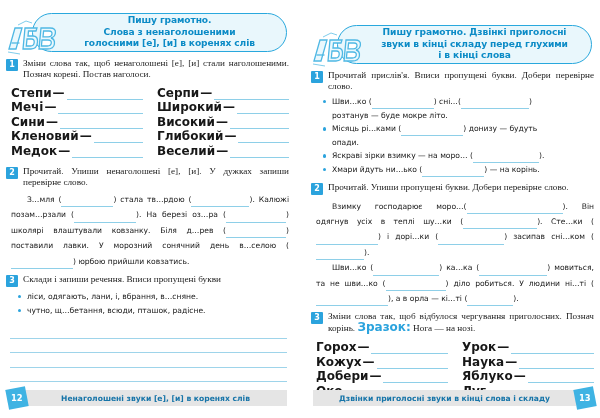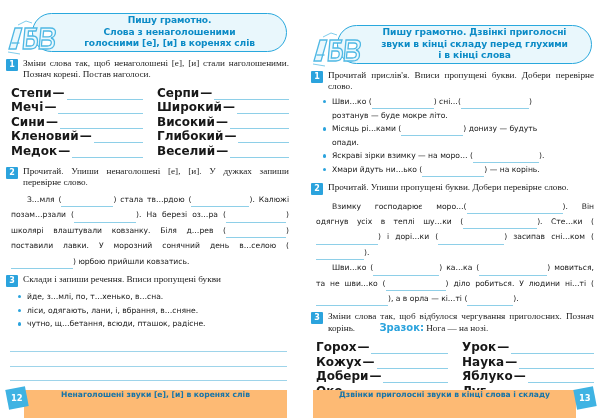--- a/index.html
+++ b/index.html
@@ -80,21 +80,21 @@
     border-radius:1px;
   }
   .task-text{
     font-family:"Liberation Serif", serif;
     font-size:9.2px;
     line-height:11px;
     color:#1b1b1b;
     text-align:justify;
     flex:1 1 auto;
   }
-  .zrazok{color:#2ba3dd;font-weight:bold;font-family:"DejaVu Sans",sans-serif;font-size:10px;margin-left:22px;}
+  .zrazok{color:#2ba3dd;font-weight:bold;font-family:"DejaVu Sans",sans-serif;font-size:12px;}
 
   
   .wordgrid{
     margin-top:5px;
     display:grid;
     grid-template-columns:1fr 1fr;
     column-gap:14px;
     row-gap:0px;
     padding-left:5px;
   }
@@ -164,23 +164,24 @@
 
   
   .footer{
     position:absolute;
     left:0;right:0;bottom:8px;
     height:22px;
   }
   .foot-band{
     position:absolute;
     top:2px;
-    height:29px;
-    background:#fdba74;
+    height:16px;
+    background:#e5e5e5;
     display:flex;
+    align-items:center;
     justify-content:center;
   }
   .foot-left .foot-band{left:24px;right:8px;}
   .foot-right .foot-band{left:8px;right:24px;}
   .foot-title{
     font-family:"DejaVu Sans", sans-serif;
     font-weight:bold;
     font-size:7.6px;
     color:#1674a8;
     white-space:nowrap;
@@ -302,21 +303,20 @@
       </div>
       <div class="para indent"><span>З…мля (</span><span class="ib" style="width:52px"></span><span>) стала тв…рдою (</span><span class="ib" style="width:58px"></span><span>). Калюжі позам…рзали (</span><span class="ib" style="width:62px"></span><span>). На березі оз…ра (</span><span class="ib" style="width:60px"></span><span>) школярі влаштували ковзанку. Біля д…рев (</span><span class="ib" style="width:60px"></span><span>) поставили лавки. У морозний сонячний день в…селою (</span><span class="ib" style="width:62px"></span><span>) юрбою прийшли ковзатись.</span></div>
     </div>
 
     <div class="task" style="margin-top:5px;">
       <div class="task-head">
         <div class="num-badge">3</div>
         <div class="task-text">Склади і запиши речення. Вписи пропущені букви</div>
       </div>
       <div class="bullets">
-        <div class="bline"><span class="dot"></span><span>йде, з…млі, по, т…хенько, в…сна.</span></div>
         <div class="bline"><span class="dot"></span><span>ліси, одягають, лани, і, вбрання, в…сняне.</span></div>
         <div class="bline"><span class="dot"></span><span>чутно, щ…бетання, всюди, пташок, радісне.</span></div>
       </div>
       <div class="rules">
         <div class="rule"></div>
         <div class="rule"></div>
         <div class="rule"></div>
         <div class="rule"></div>
       </div>
     </div>

